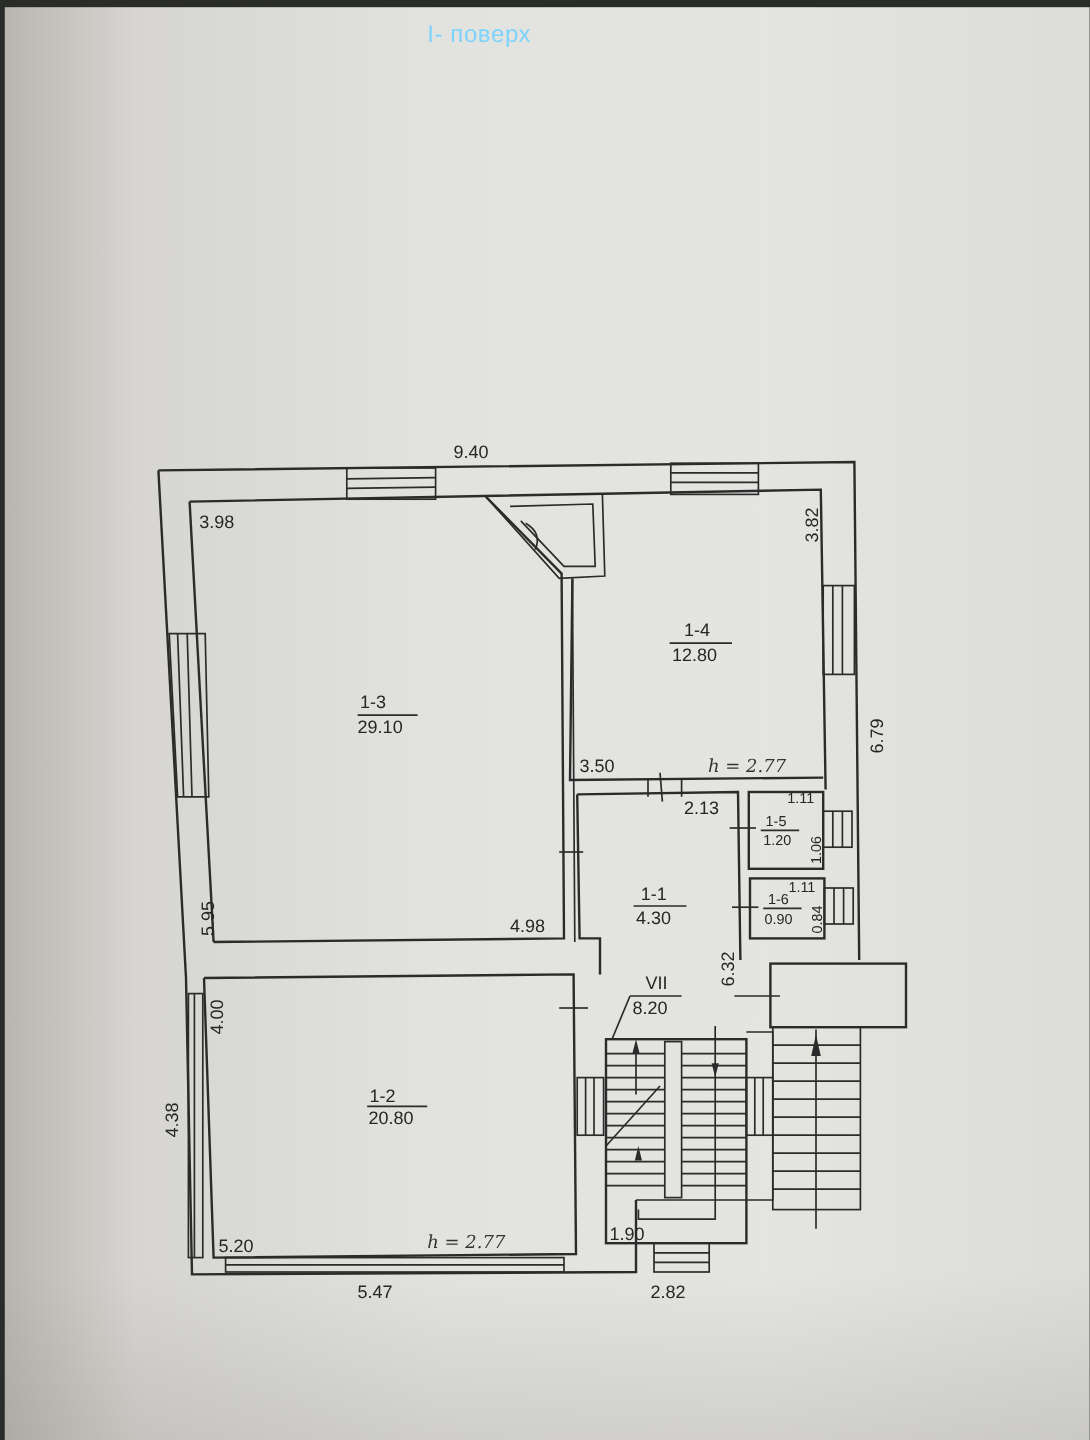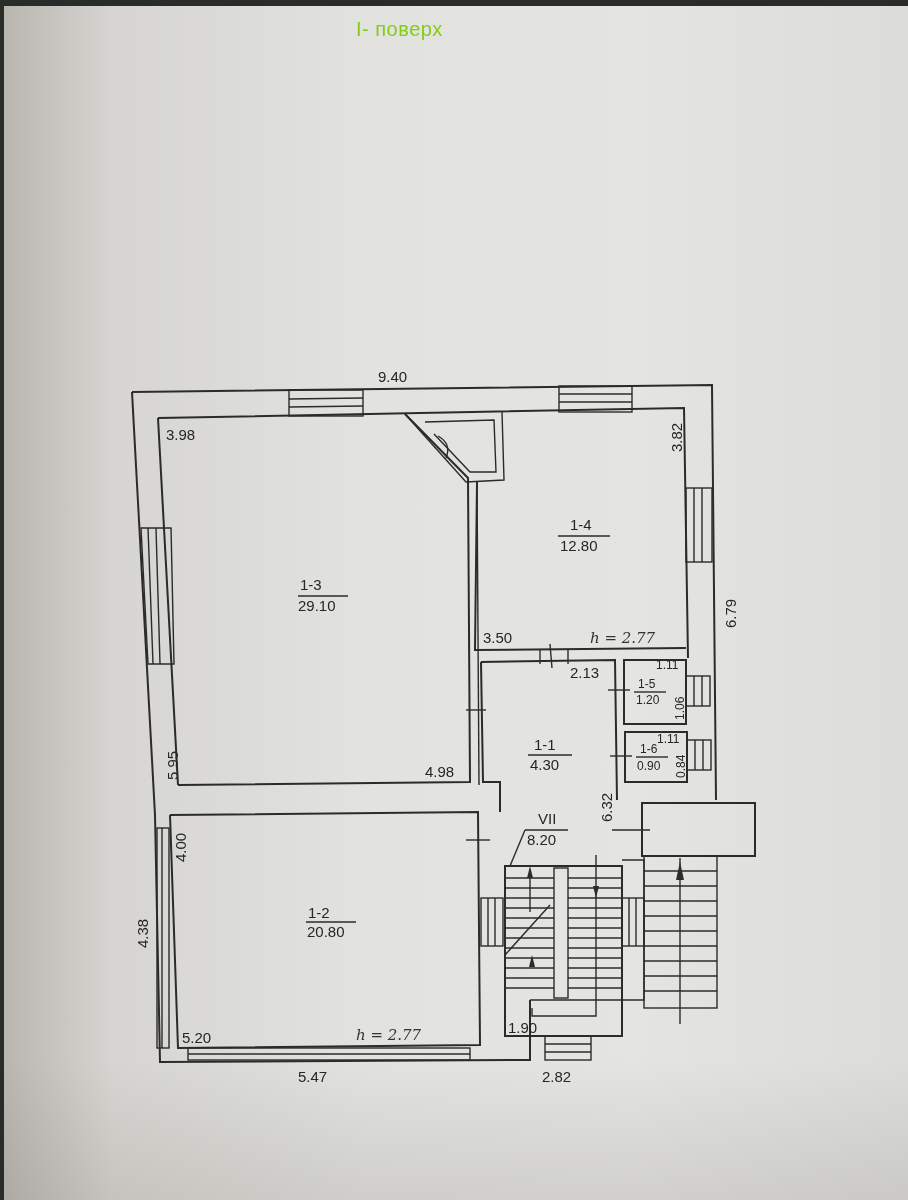--- a/index.html
+++ b/index.html
@@ -11,21 +11,21 @@
     .paper {
       position: absolute; left: 4px; top: 6px; width: 904px; height: 1194px;
       background: linear-gradient(90deg, #b9b6b0 0%, #d6d5d1 12%, #e2e2df 40%, #e4e4e1 70%, #dcdcd9 100%);
     }
     .paper-bottom-shade {
       position: absolute; left: 0; right: 0; bottom: 0; height: 140px;
       background: linear-gradient(180deg, rgba(0,0,0,0) 0%, rgba(120,115,108,0.18) 100%);
     }
     .floor-title {
       position: absolute; left: 356px; top: 18px;
-      font-size: 20px; color: #84cc16; letter-spacing: 0.5px;
+      font-size: 20px; color: #7dd3fc; letter-spacing: 0.5px;
     }
     svg.plan { position: absolute; left: 0; top: 0; }
     .wall { fill: none; stroke: #2b2b2b; stroke-width: 2; }
     .thin { fill: none; stroke: #2b2b2b; stroke-width: 1.4; }
     .lbl { font-family: "Liberation Sans", sans-serif; fill: #262626; font-size: 15px; }
     .lbl-sm { font-family: "Liberation Sans", sans-serif; fill: #262626; font-size: 12px; }
     .hand { font-family: "DejaVu Serif", serif; fill: #333; font-size: 15px; font-style: italic; }
   </style>
 </head>
 <body>

